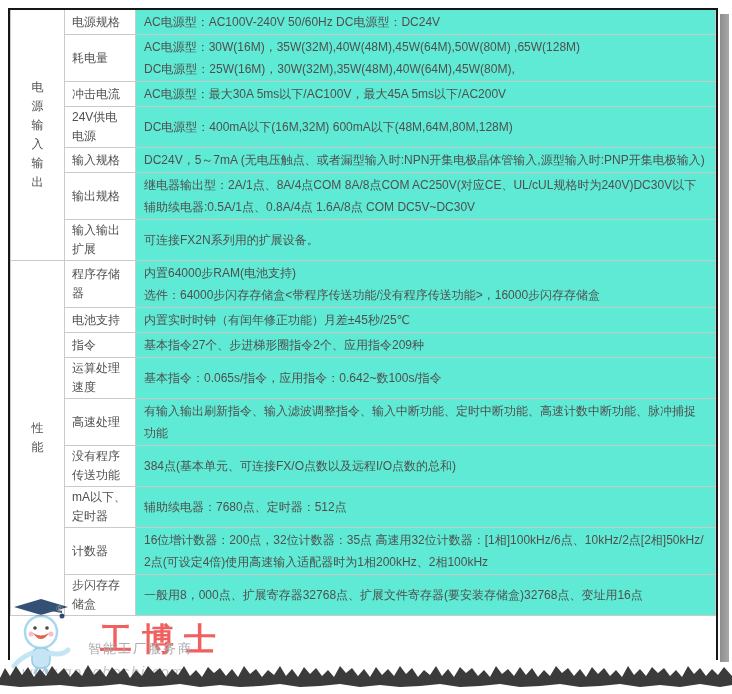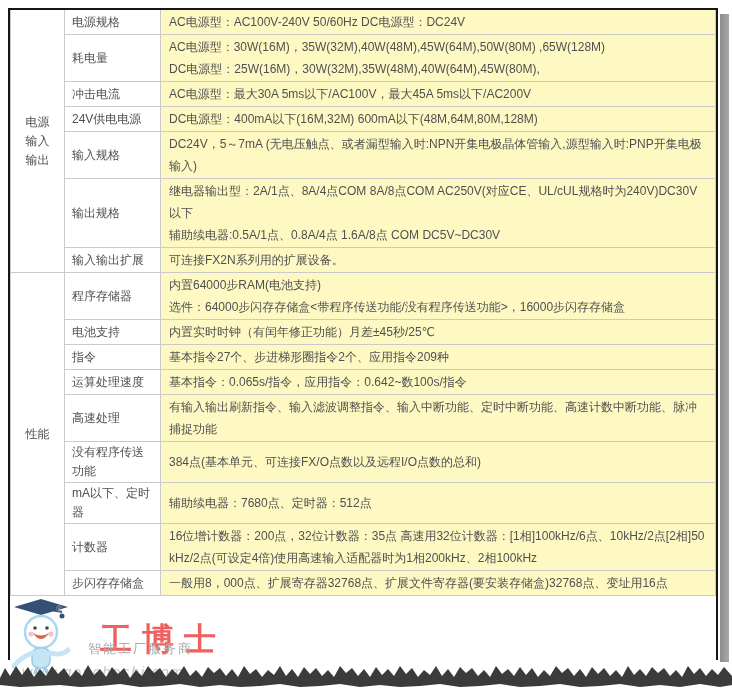--- a/index.html
+++ b/index.html
@@ -14,29 +14,29 @@
   }
   table.spec{
     width:100%;border-collapse:collapse;table-layout:fixed;
   }
   table.spec td{
     border:1px solid #cacaca;
     color:#505050;font-size:12px;vertical-align:middle;
     box-sizing:border-box;
   }
   td.group-cell{
-    width:54px;text-align:center;padding:1px 9px;line-height:19px;
+    width:54px;text-align:center;padding:1px 18px;line-height:19px;
     border-left:none;background:#ffffff;word-break:break-all;
   }
   td.label-cell{
-    width:96px;padding:1px 7px;line-height:19px;word-break:break-all;background:#ffffff;
+    width:71px;padding:1px 7px;line-height:19px;word-break:break-all;background:#ffffff;
   }
   td.value-cell{
     padding:1px 8px;line-height:22px;white-space:pre-wrap;word-break:break-all;
-    border-right:none;background:#fef9c3;
+    border-right:none;background:#5eead4;
   }
   table.spec tr:first-child td{border-top:none;}
   .right-shadow{
     position:absolute;left:720px;top:14px;width:9px;height:648px;
     background:linear-gradient(90deg,#8d8d8d,#a8a8a8);
   }
   .torn-edge{
     position:absolute;left:0;top:660px;width:732px;height:34px;z-index:6;
   }
   .watermark{

